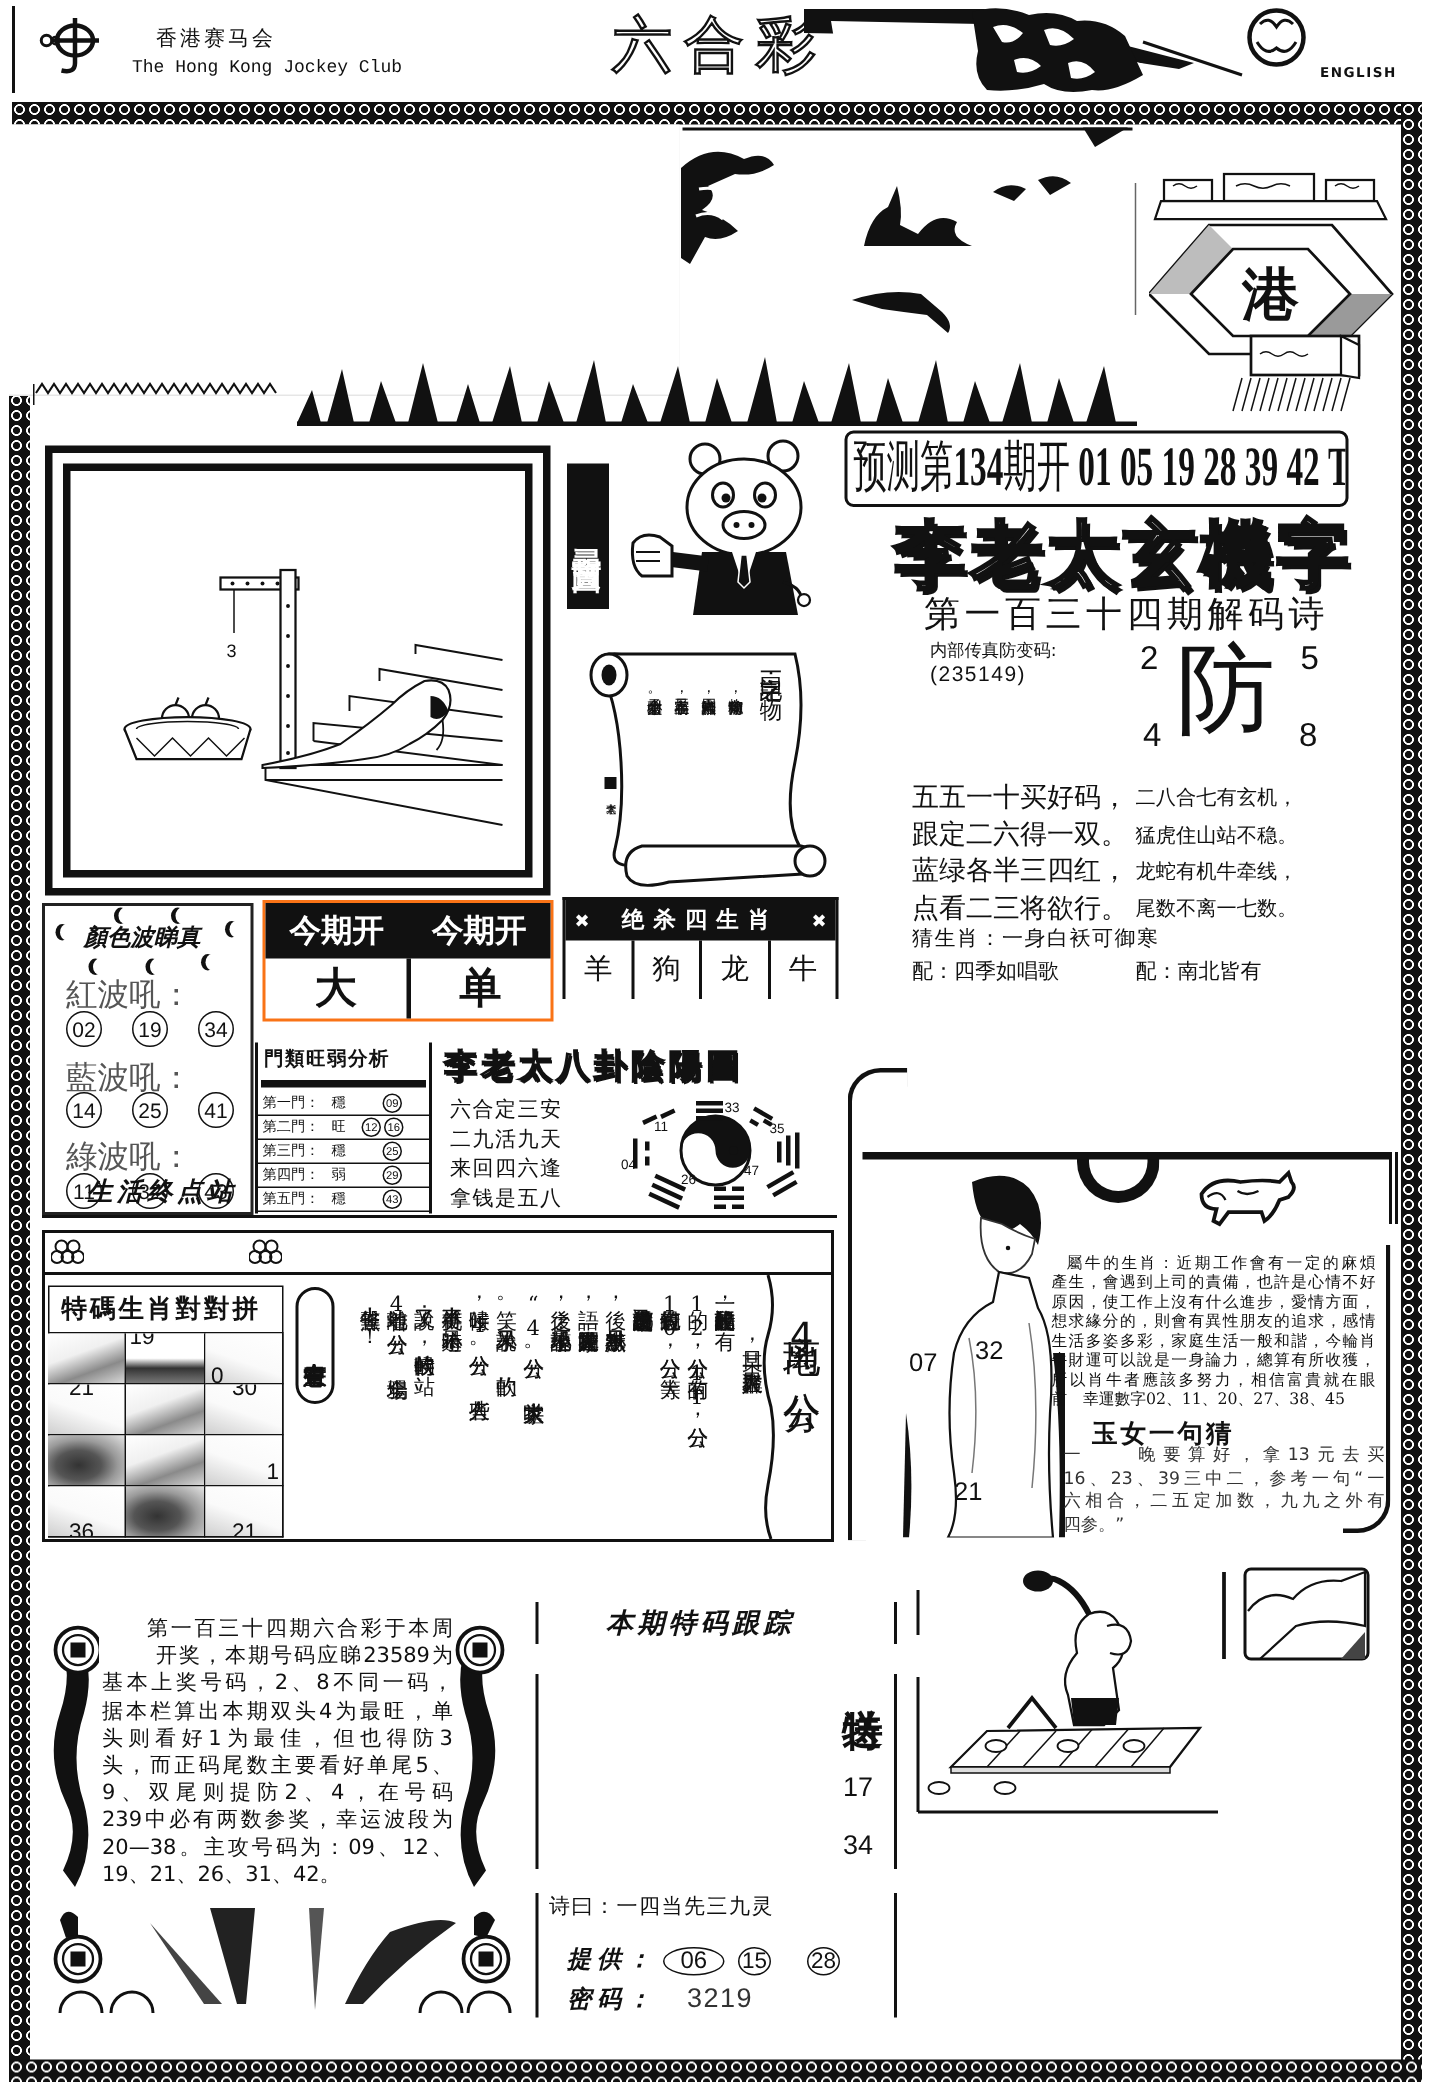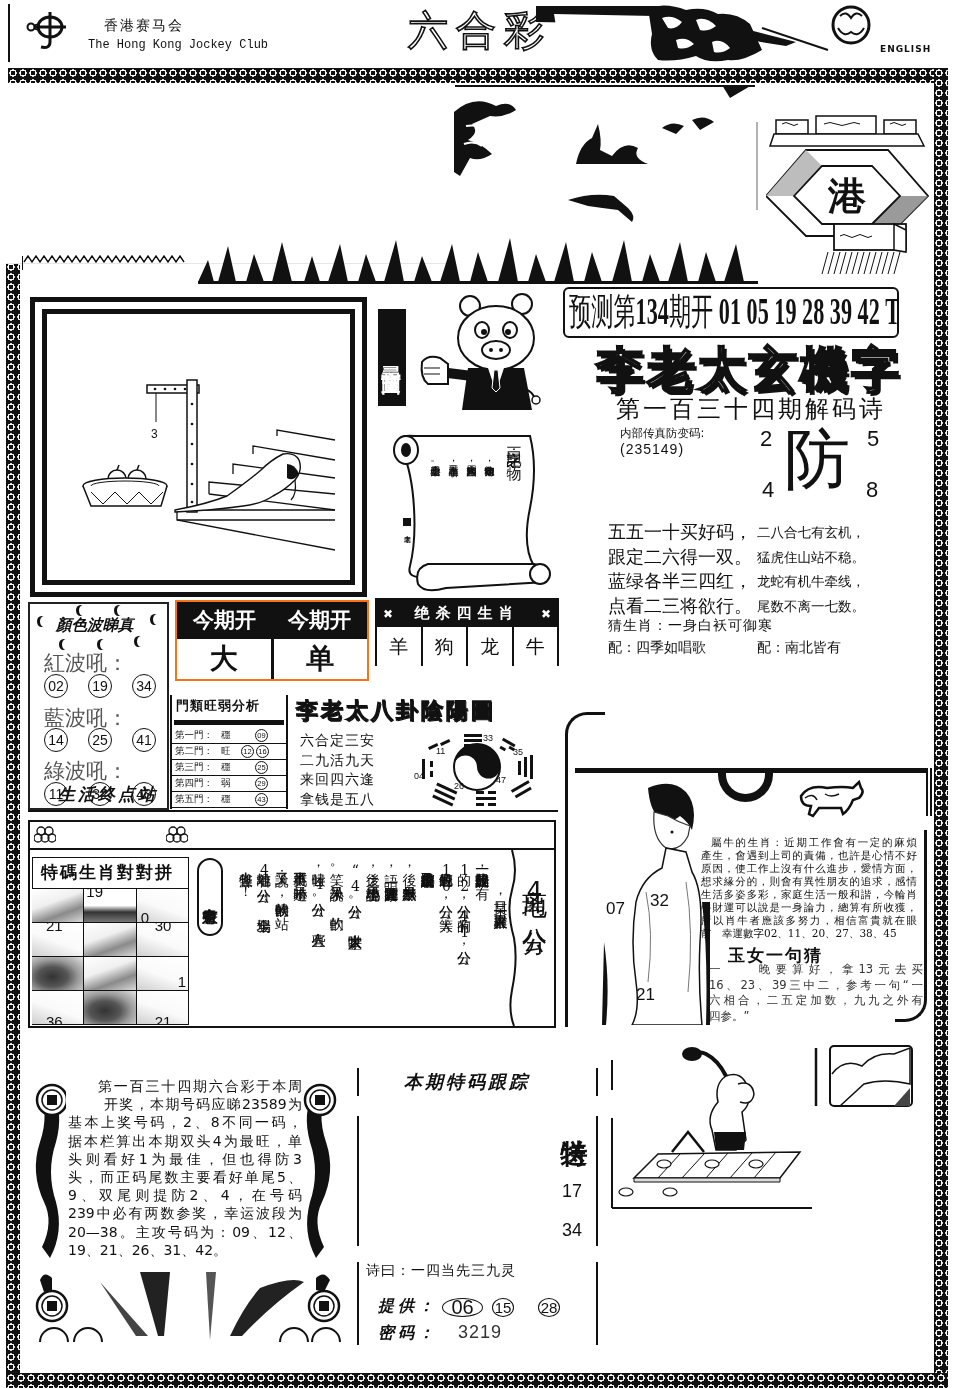--- a/index.html
+++ b/index.html
@@ -530,21 +530,21 @@
   <div class="a" style="left:357px;top:1068px;width:241px;height:28px;border-left:2px solid #111;border-right:2px solid #111"></div>
   <div class="a nw sans" style="left:404px;top:1070px;font-size:18px;font-weight:bold;font-style:italic;letter-spacing:3px">本期特码跟踪</div>
   <div class="a" style="left:357px;top:1116px;width:241px;height:130px;border-left:2px solid #111;border-right:2px solid #111"></div>
   <div class="a vert sans" style="left:558px;top:1118px;font-size:27px;font-weight:bold;line-height:32px">特送</div>
   <div class="a lsans" style="left:562px;top:1181px;font-size:18px">17</div>
   <div class="a lsans" style="left:562px;top:1220px;font-size:18px">34</div>
 
   <div class="a" style="left:357px;top:1262px;width:241px;height:83px;border-left:2px solid #111;border-right:2px solid #111"></div>
   <div class="a sans nw" style="left:366px;top:1262px;font-size:14px;letter-spacing:1px">诗曰：一四当先三九灵</div>
   <div class="a sans nw" style="left:378px;top:1296px;font-size:16px;font-weight:bold;font-style:italic;letter-spacing:4px">提供：</div>
-  <div class="circ" style="left:442px;top:1298px;width:41px;height:19px;font-size:20px">06</div>
+  <div class="circ" style="left:442px;top:1298px;width:41px;height:19px;font-size:16px">06</div>
   <div class="circ" style="left:492px;top:1298px;width:22px;height:19px;font-size:15px">15</div>
   <div class="circ" style="left:538px;top:1298px;width:22px;height:19px;font-size:15px">28</div>
   <div class="a sans nw" style="left:378px;top:1323px;font-size:16px;font-weight:bold;font-style:italic;letter-spacing:4px">密码：</div>
   <div class="a lsans nw" style="left:458px;top:1322px;font-size:18px;color:#333;letter-spacing:1px">3219</div>
 
   <svg class="a" style="left:606px;top:1040px" width="212" height="172" viewBox="0 0 212 172">
     <line x1="6" y1="20" x2="6" y2="50" stroke="#111" stroke-width="2"></line>
     <line x1="6" y1="78" x2="6" y2="168" stroke="#111" stroke-width="2"></line>
     <line x1="6" y1="168" x2="206" y2="168" stroke="#111" stroke-width="2"></line>
     <path d="M66 112 L82 92 L98 112" fill="none" stroke="#111" stroke-width="2.5"></path>

